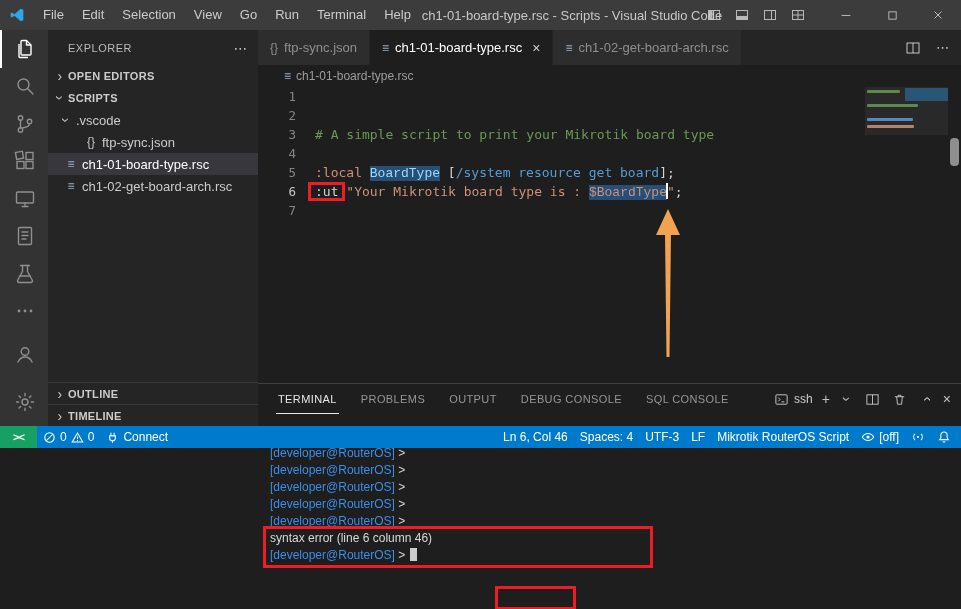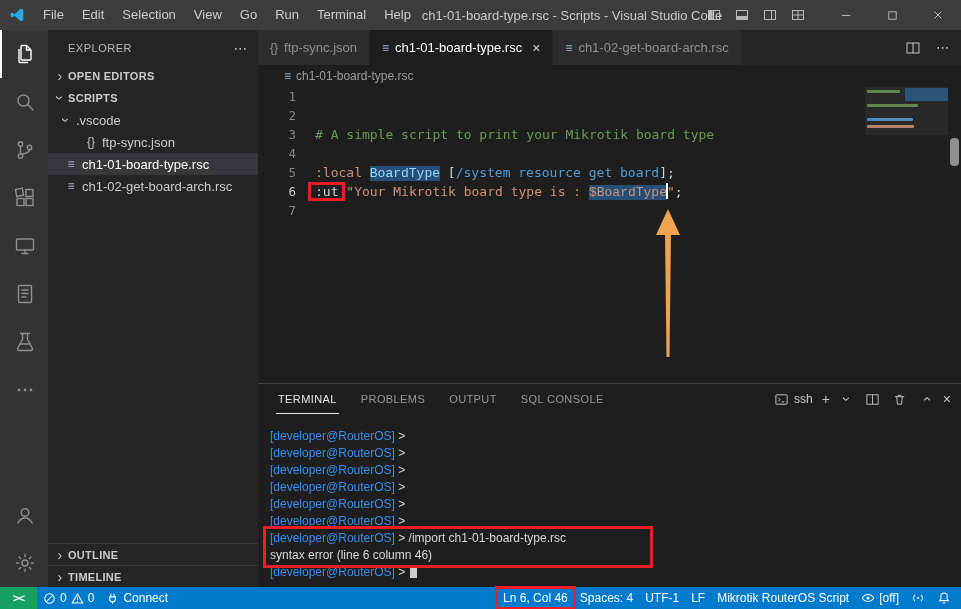--- a/index.html
+++ b/index.html
@@ -10,21 +10,21 @@
     --remote-green:#16a064;
     --comment-green:#6a9955;
     --string-orange:#ce9178;
     --keyword-blue:#569cd6;
     --variable-blue:#9cdcfe;
     --terminal-prompt-blue:#3b8eea;
     --word-highlight:#264f78;
   }
   *{margin:0;padding:0;box-sizing:border-box;}
   html,body{width:961px;height:609px;overflow:hidden;background:#1e1e1e;}
-  #root{position:relative;width:961px;height:609px;font-family:"Liberation Sans","DejaVu Sans",sans-serif;color:#ccc;font-size:13px;}
+  #root{position:relative;width:961px;height:448px;font-family:"Liberation Sans","DejaVu Sans",sans-serif;color:#ccc;font-size:13px;}
 
   
   .titlebar{position:absolute;top:0;left:0;right:0;height:30px;background:#3c3c3c;display:flex;align-items:center;z-index:5;}
   .logo{width:34px;display:flex;align-items:center;justify-content:center;}
   .menus{display:flex;height:100%;}
   .menu-item{padding:0 9px;line-height:30px;font-size:13px;color:#cccccc;cursor:default;}
   .win-title{position:absolute;left:572px;transform:translateX(-50%);font-size:13px;color:#c8c8c8;white-space:nowrap;}
   .win-controls{margin-left:auto;display:flex;align-items:center;height:100%;}
   .layout-group{display:flex;align-items:center;gap:10px;padding-right:16px;color:#b8b8b8;}
   .tb-btn{display:flex;align-items:center;justify-content:center;width:18px;height:18px;}
@@ -374,20 +374,21 @@
       <div class="mm-highlight"></div>
     </div>
     <div class="scroll-handle"></div>
 
     <div class="panel">
       <div class="panel-header">
         <div class="panel-tabs" id="panel-tabs">
             <div class="panel-tab active">TERMINAL</div>
             <div class="panel-tab">PROBLEMS</div>
             <div class="panel-tab">OUTPUT</div>
+            <div class="panel-tab">DEBUG CONSOLE</div>
             <div class="panel-tab">SQL CONSOLE</div>
           </div>
         <div class="panel-toolbar">
           <span class="ssh-group">
             <svg width="15" height="15" viewBox="0 0 16 16" fill="none" stroke="currentColor">
                 <rect x="2" y="3" width="12" height="10" rx="1"></rect>
                 <path d="M4.5 6l2 2-2 2M8 10.5h3"></path>
               </svg>
             <span>ssh</span>
           </span>
@@ -408,21 +409,20 @@
           <span class="pt-glyph">×</span>
         </div>
       </div>
       <div class="terminal" id="terminal-lines">
           <div class="t-line"><span class="t-prompt">[developer@RouterOS]</span><span class="t-sep"> &gt; </span></div>
           <div class="t-line"><span class="t-prompt">[developer@RouterOS]</span><span class="t-sep"> &gt; </span></div>
           <div class="t-line"><span class="t-prompt">[developer@RouterOS]</span><span class="t-sep"> &gt; </span></div>
           <div class="t-line"><span class="t-prompt">[developer@RouterOS]</span><span class="t-sep"> &gt; </span></div>
           <div class="t-line"><span class="t-prompt">[developer@RouterOS]</span><span class="t-sep"> &gt; </span></div>
           <div class="t-line"><span class="t-prompt">[developer@RouterOS]</span><span class="t-sep"> &gt; </span></div>
-          <div class="t-line"><span class="t-prompt">[developer@RouterOS]</span><span class="t-sep"> &gt; </span><span class="t-text">/import ch1-01-board-type.rsc</span></div>
           <div class="t-line"><span class="t-text">syntax error (line 6 column 46)</span></div>
           <div class="t-line"><span class="t-prompt">[developer@RouterOS]</span><span class="t-sep"> &gt; </span><span class="t-caret"></span></div>
         </div>
     </div>
   </div>
 
   <div class="statusbar">
     <div class="sb-remote">
         <span>&gt;&lt;</span>
       </div>
@@ -446,21 +446,21 @@
       <span>Connect</span>
     </div>
     <div class="sb-right">
       <div class="sb-item">
           <span>Ln 6, Col 46</span>
         </div>
       <div class="sb-item">
           <span>Spaces: 4</span>
         </div>
       <div class="sb-item">
-          <span>UTF-1</span>
+          <span>UTF-3</span>
         </div>
       <div class="sb-item">
           <span>LF</span>
         </div>
       <div class="sb-item">
           <span>Mikrotik RouterOS Script</span>
         </div>
       <div class="sb-item">
         <svg width="14" height="14" viewBox="0 0 16 16" fill="none" stroke="#ffffff" stroke-width="1.2">
             <path d="M1.5 8S4 4 8 4s6.5 4 6.5 4S12 12 8 12 1.5 8 1.5 8z"></path>

